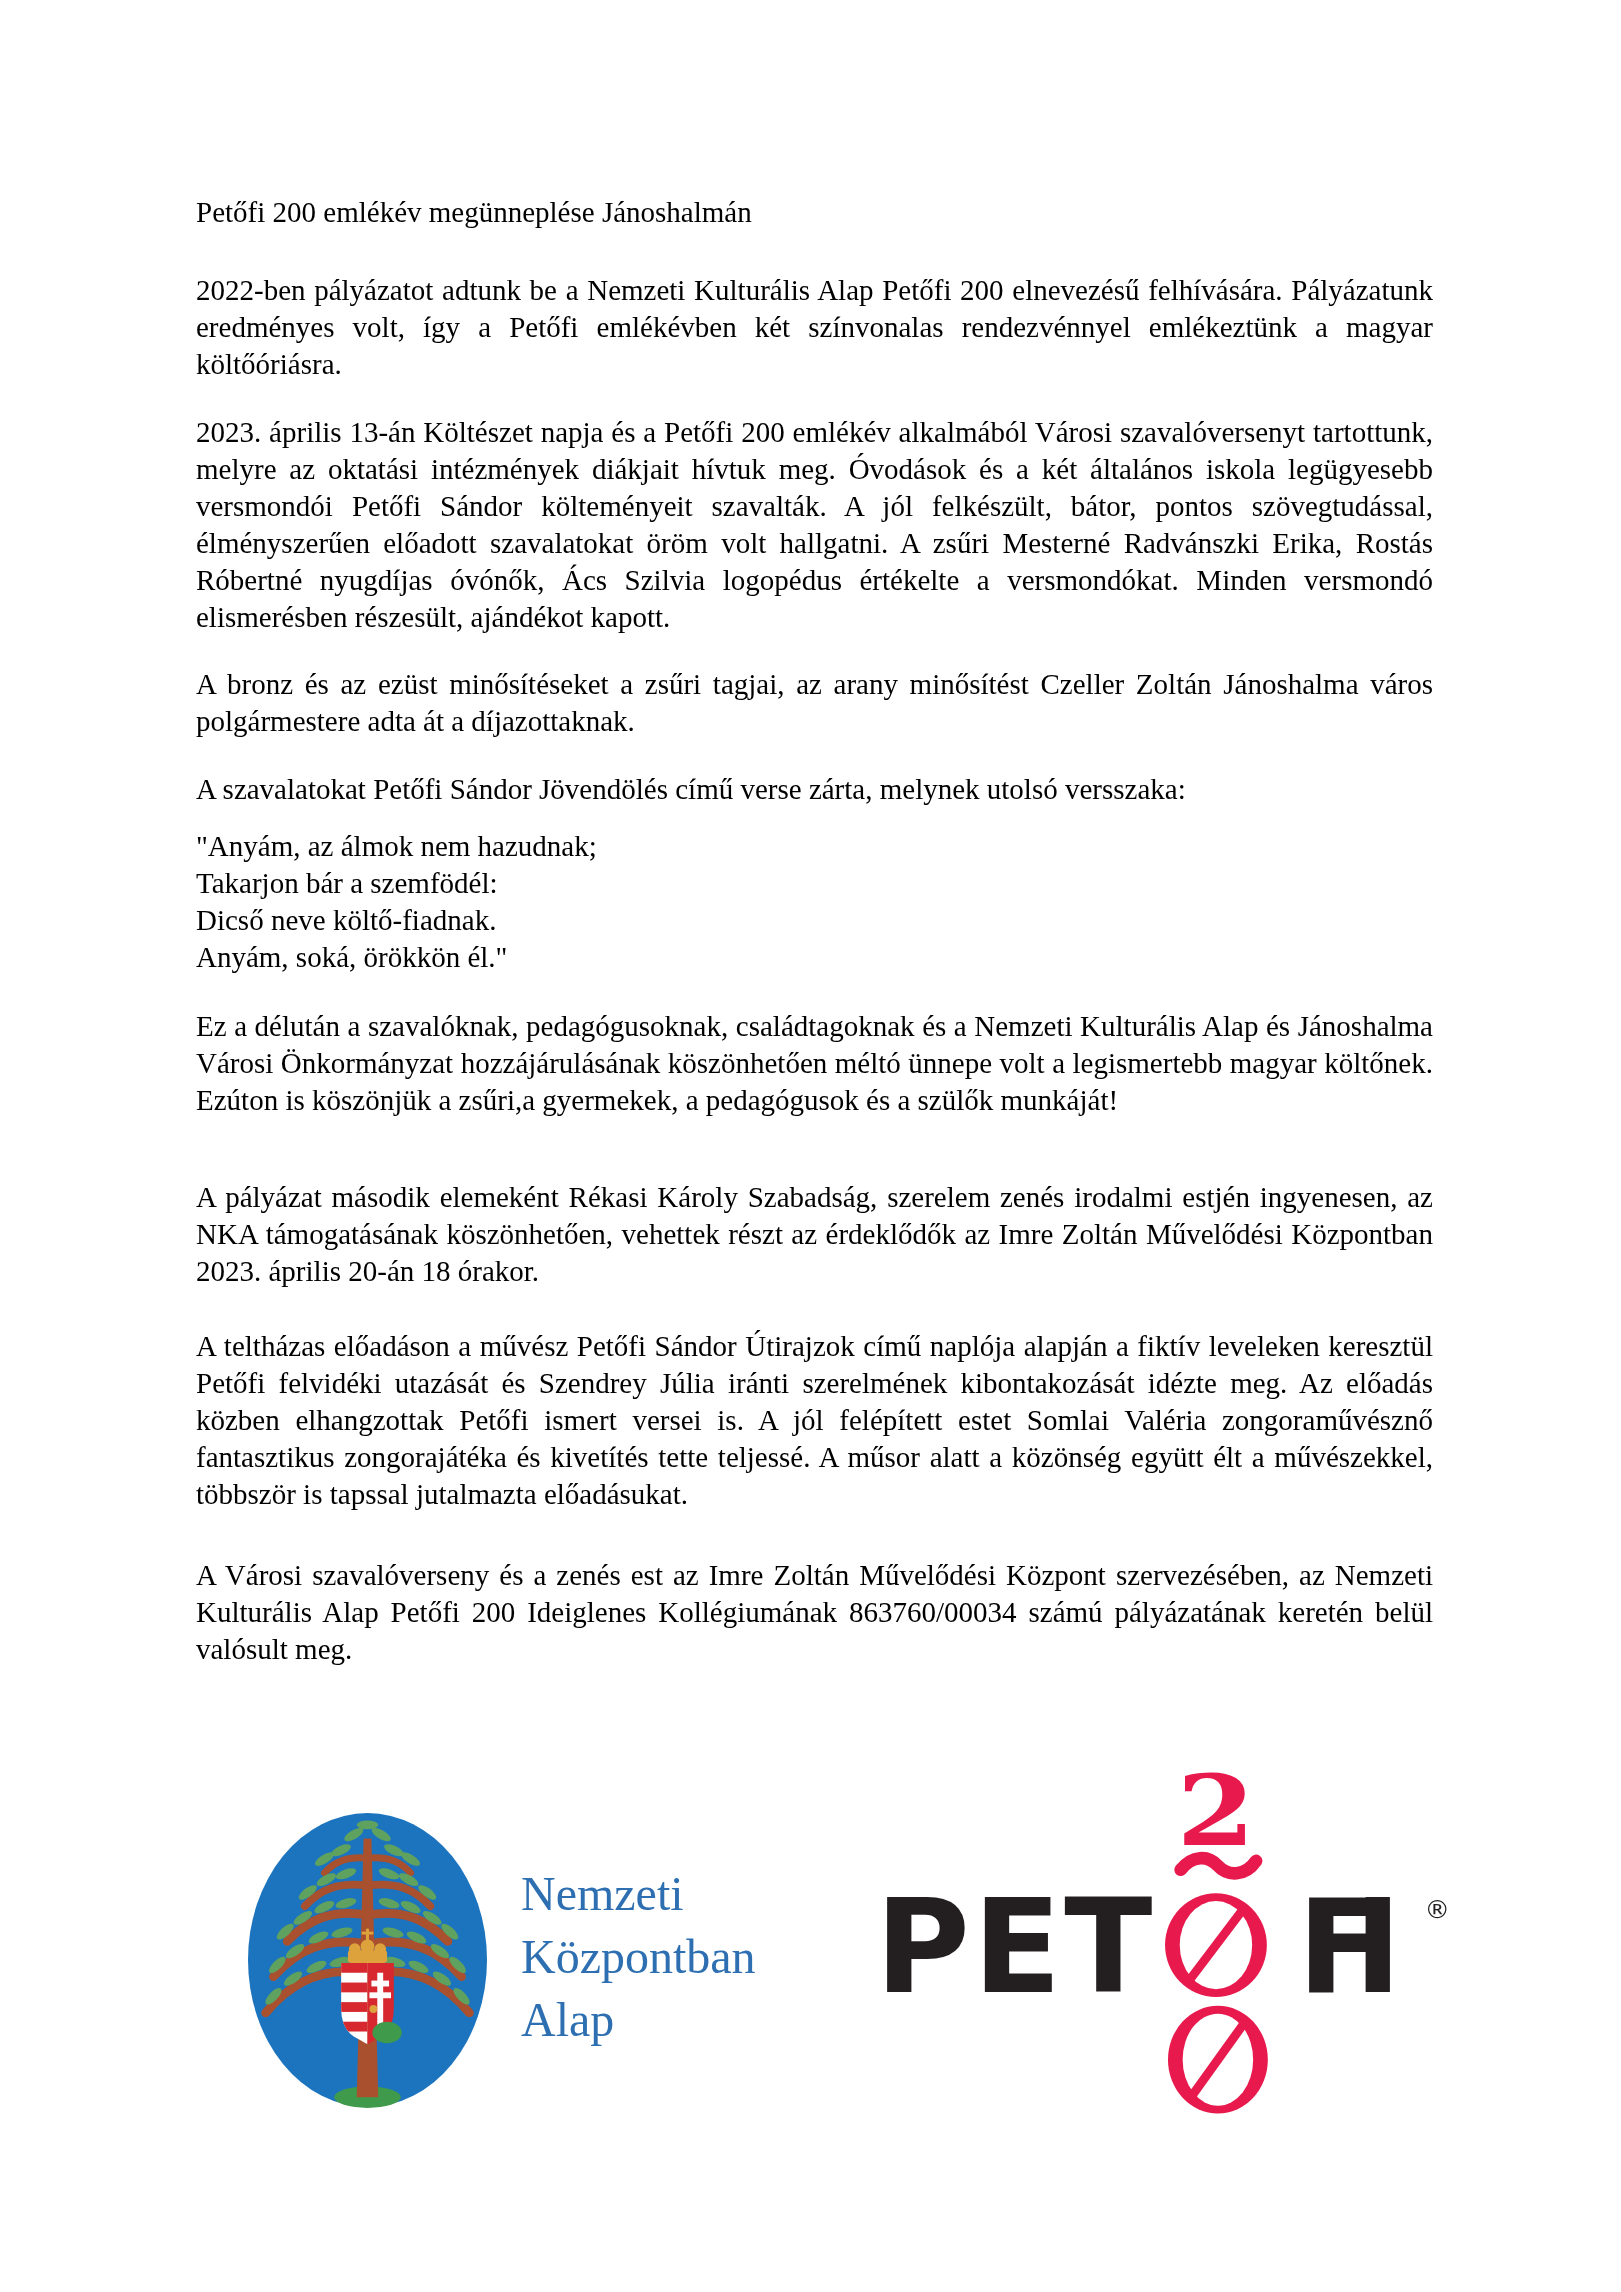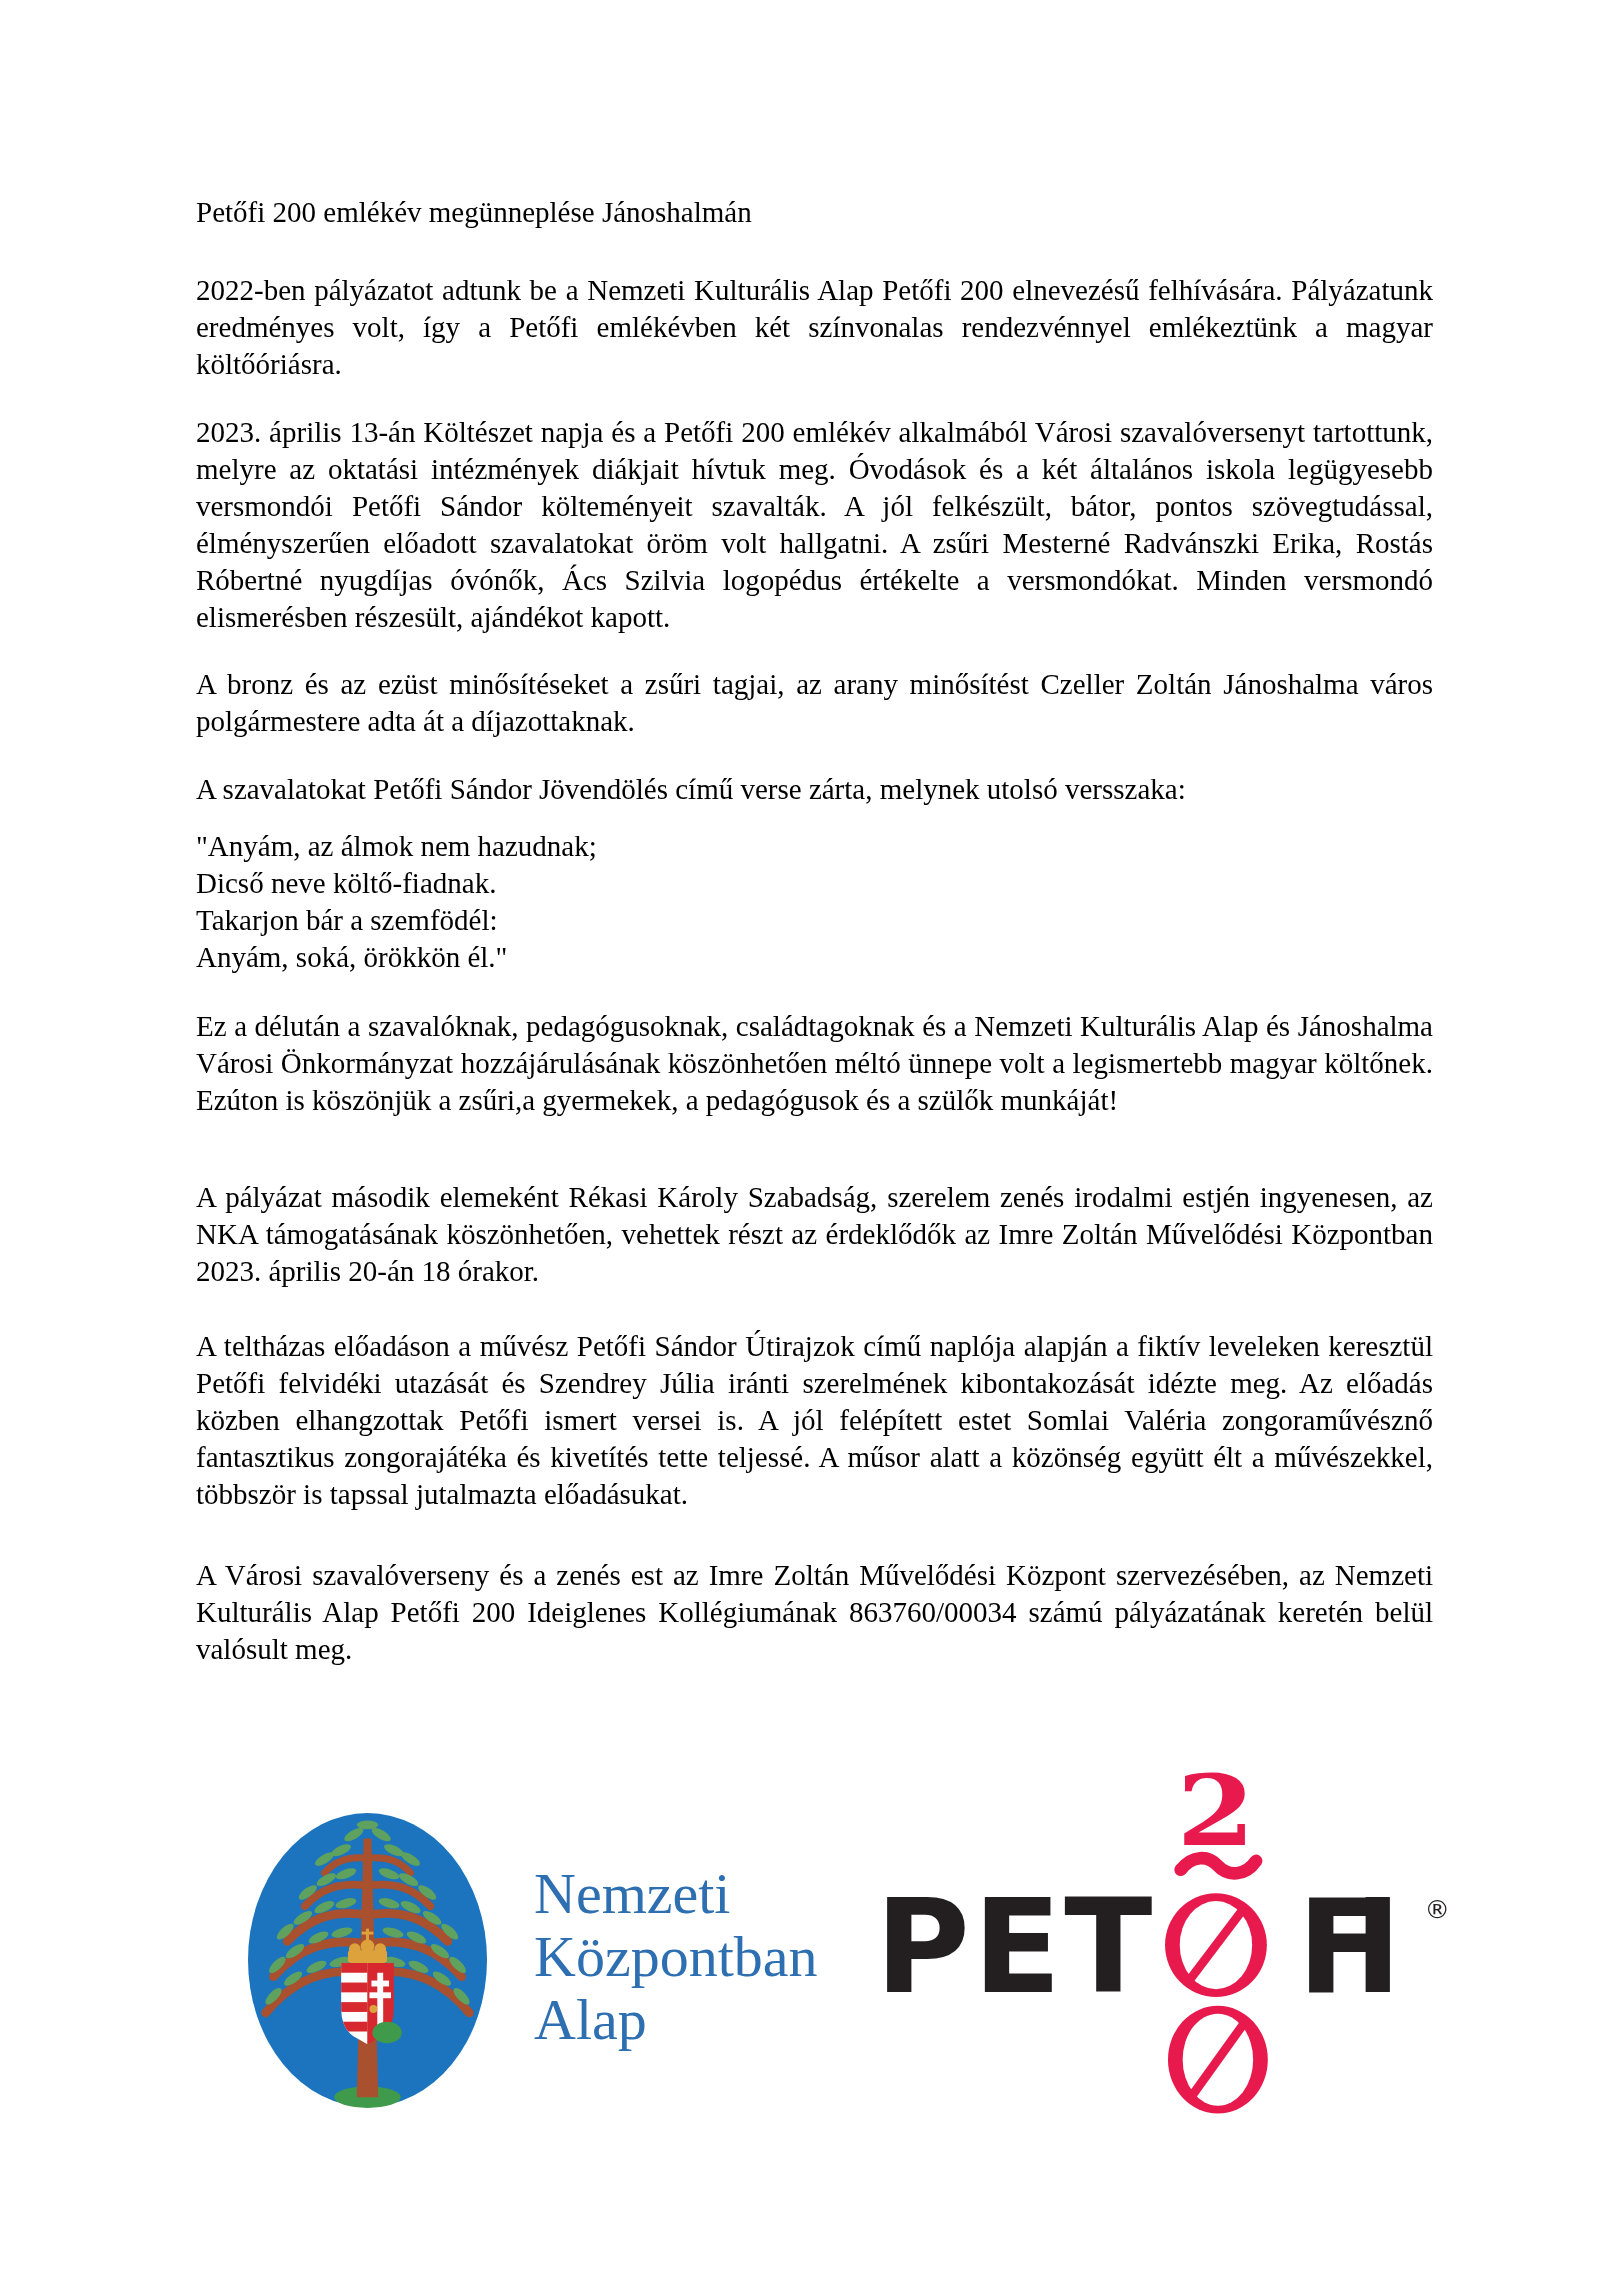--- a/index.html
+++ b/index.html
@@ -20,42 +20,42 @@
     padding-top:194px;
     font-size:29px;
     line-height:37px;
   }
   .content p{margin:0;}
   .just{text-align:justify;text-justify:inter-word;}
   .poem div{margin:0;}
   .logos{position:absolute;left:0;top:0;width:100%;height:100%;pointer-events:none;}
   .nka-svg{position:absolute;left:248px;top:1813px;}
   .nka-text{
-    position:absolute;left:534px;top:1862px;
+    position:absolute;left:521px;top:1862px;
     font-family:"Liberation Serif",serif;
-    font-size:58px;line-height:63px;
+    font-size:48px;line-height:63px;
     color:#2e6fb2;
   }
   .petofi-svg{position:absolute;left:863px;top:1764px;}
 </style>
 </head>
 <body>
 
 <div class="page">
 
   <div class="content">
     <p>Petőfi 200 emlékév megünneplése Jánoshalmán</p>
     <p class="just" style="margin-top:41px">2022-ben pályázatot adtunk be a Nemzeti Kulturális Alap Petőfi 200 elnevezésű felhívására. Pályázatunk eredményes volt, így a Petőfi emlékévben két színvonalas rendezvénnyel emlékeztünk a magyar költőóriásra.</p>
     <p class="just" style="margin-top:31px">2023. április 13-án Költészet napja és a Petőfi 200 emlékév alkalmából Városi szavalóversenyt tartottunk, melyre az oktatási intézmények diákjait hívtuk meg. Óvodások és a két általános iskola legügyesebb versmondói Petőfi Sándor költeményeit szavalták. A jól felkészült, bátor, pontos szövegtudással, élményszerűen előadott szavalatokat öröm volt hallgatni. A zsűri Mesterné Radvánszki Erika, Rostás Róbertné nyugdíjas óvónők, Ács Szilvia logopédus értékelte a versmondókat. Minden versmondó elismerésben részesült, ajándékot kapott.</p>
     <p class="just" style="margin-top:30px">A bronz és az ezüst minősítéseket a zsűri tagjai, az arany minősítést Czeller Zoltán Jánoshalma város polgármestere adta át a díjazottaknak.</p>
     <p style="margin-top:31px">A szavalatokat Petőfi Sándor Jövendölés című verse zárta, melynek utolsó versszaka:</p>
     <div class="poem" style="margin-top:19.6px">
       <div>"Anyám, az álmok nem hazudnak;</div>
+      <div>Takarjon bár a szemfödél:</div>
       <div>Dicső neve költő-fiadnak.</div>
-      <div>Takarjon bár a szemfödél:</div>
       <div>Anyám, soká, örökkön él."</div>
     </div>
     <p class="just" style="margin-top:32px">Ez a délután a szavalóknak, pedagógusoknak, családtagoknak és a Nemzeti Kulturális Alap és Jánoshalma Városi Önkormányzat hozzájárulásának köszönhetően méltó ünnepe volt a legismertebb magyar költőnek. Ezúton is köszönjük a zsűri,a gyermekek, a pedagógusok és a szülők munkáját!</p>
     <p class="just" style="margin-top:60px">A pályázat második elemeként Rékasi Károly Szabadság, szerelem zenés irodalmi estjén ingyenesen, az NKA támogatásának köszönhetően, vehettek részt az érdeklődők az Imre Zoltán  Művelődési Központban 2023. április 20-án 18 órakor.</p>
     <p class="just" style="margin-top:38px">A teltházas előadáson a művész Petőfi Sándor Útirajzok című naplója alapján a fiktív leveleken keresztül Petőfi felvidéki utazását és Szendrey Júlia iránti szerelmének kibontakozását idézte meg. Az előadás közben elhangzottak Petőfi ismert versei is. A jól felépített estet Somlai Valéria zongoraművésznő fantasztikus zongorajátéka és kivetítés tette teljessé. A műsor alatt a közönség együtt élt a művészekkel, többször is tapssal jutalmazta előadásukat.</p>
     <p class="just" style="margin-top:44px">A Városi szavalóverseny és a zenés est az Imre Zoltán Művelődési Központ szervezésében, az Nemzeti Kulturális Alap Petőfi 200 Ideiglenes Kollégiumának 863760/00034 számú pályázatának keretén belül valósult meg.</p>
   </div>
 
   <div class="logos">
 

